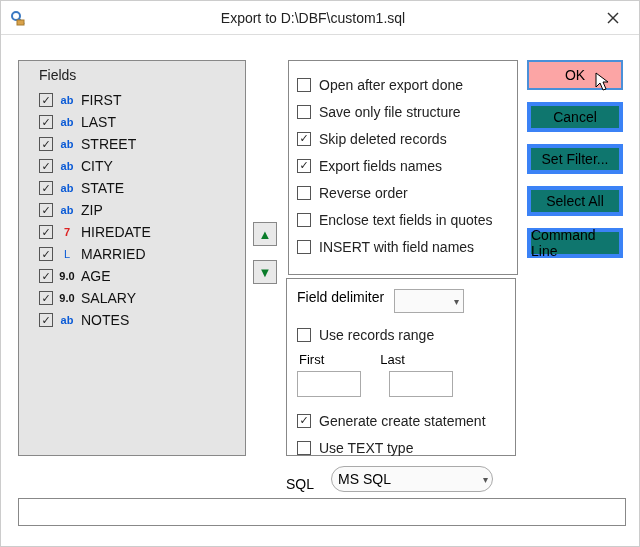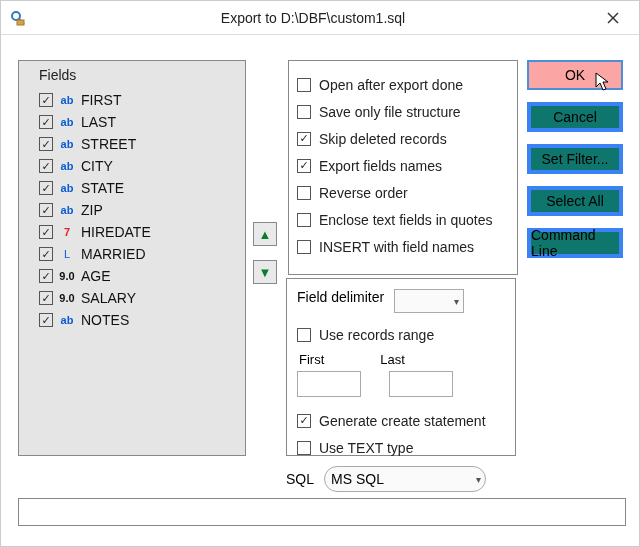--- a/index.html
+++ b/index.html
@@ -119,21 +119,21 @@
   .combo .caret {
     position: absolute; right: 4px; top: 50%; transform: translateY(-50%);
     font-size: 10px; color: #555;
   }
   .range-labels { display: flex; gap: 56px; margin: 4px 0 4px 2px; font-size: 13px; }
   .range-inputs { display: flex; gap: 28px; margin-bottom: 10px; }
   .txtin { border: 1px solid #aaa; width: 64px; height: 26px; background: #fff; }
   .sql-row {
     position: absolute;
     left: 286px; top: 466px;
-    display: flex; align-items: center; gap: 10px;
+    display: flex; align-items: flex-end; gap: 17px;
     font-size: 14px;
   }
   .sql-combo { width: 162px; height: 26px; border-radius: 13px; }
   .btn-col {
     position: absolute;
     left: 527px; top: 60px;
     width: 96px;
   }
   .btn {
     width: 96px; height: 30px;

